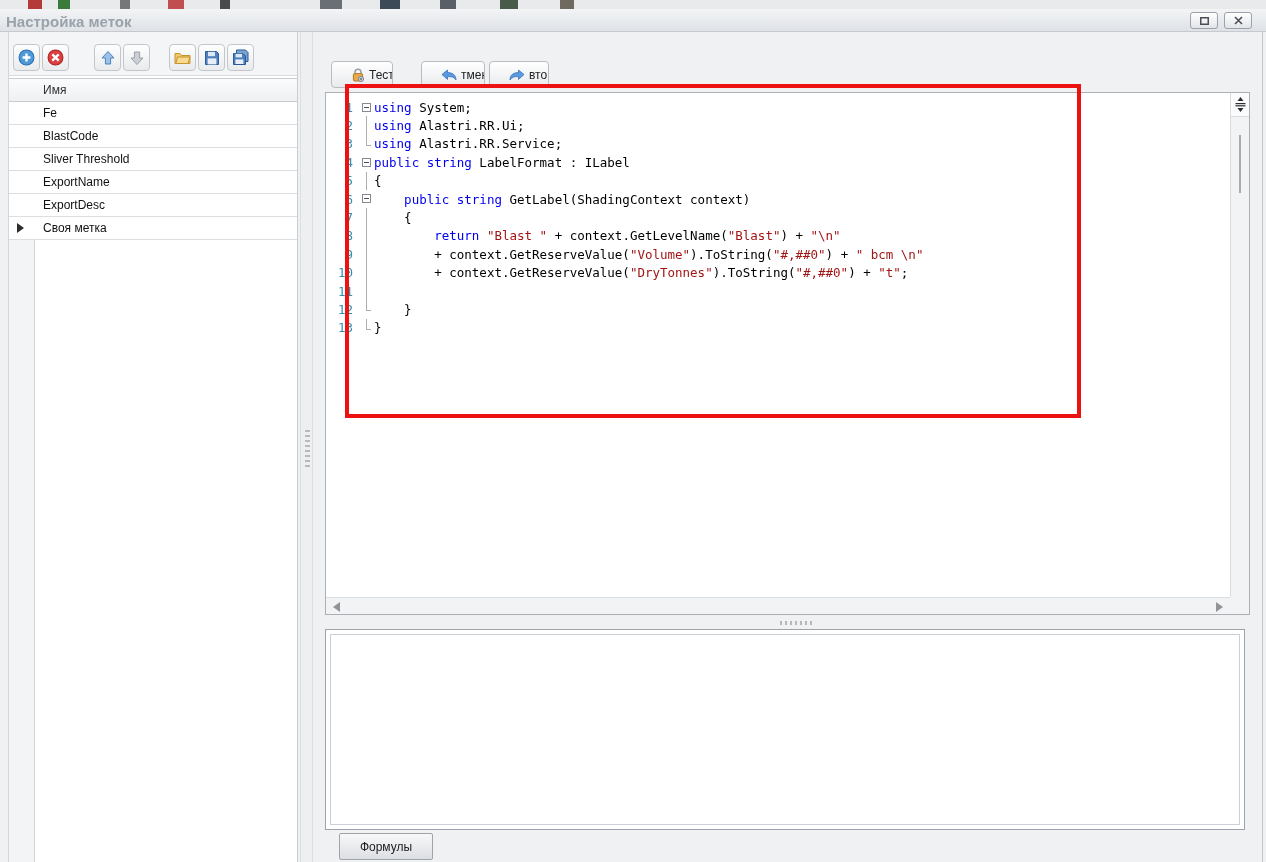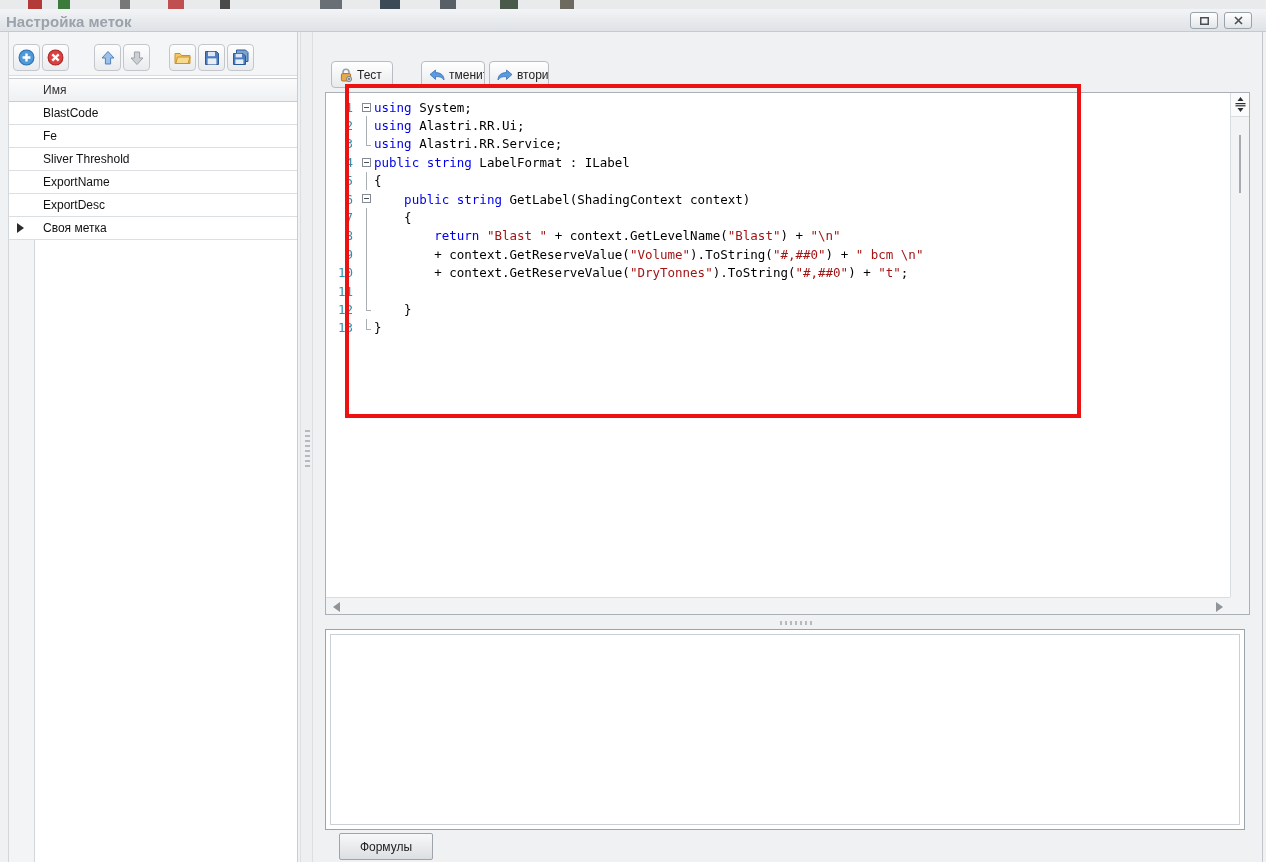--- a/index.html
+++ b/index.html
@@ -41,21 +41,21 @@
 
   
   .vsplit { position:absolute; left:300px; top:32px; width:13px; height:830px; background:#edeff1;
     border-left:1px solid #dcdfe2; border-right:1px solid #dcdfe2; }
   .vgrip { position:absolute; left:4px; top:398px; width:5px; height:38px;
     background:repeating-linear-gradient(#b6b9bd 0 2px, transparent 2px 5px); }
 
   
   .cmd-btn { position:absolute; height:27px; border:1px solid #b9bdc2; border-radius:4px;
     background:linear-gradient(#ffffff,#e8eaec); display:flex; align-items:center; gap:4px;
-    padding:0 7px; font-size:12px; color:#222; overflow:hidden; white-space:nowrap; }
+    padding:0 19px; font-size:12px; color:#222; overflow:hidden; white-space:nowrap; }
   .cmd-btn svg { flex:0 0 auto; }
 
   
   .editor { position:absolute; left:325px; top:92px; width:925px; height:523px;
     background:#fff; border:1px solid #aab0b6; }
   .code-area { position:absolute; left:0; top:0; right:19px; bottom:17px; overflow:hidden; padding-top:5px; }
   .cline { position:relative; height:18.4px; display:flex; align-items:center;
     font-family:"DejaVu Sans Mono", monospace; font-size:12.5px; white-space:pre; }
   .lnum { display:inline-block; width:34px; text-align:right; padding-right:7px; color:#2b91af; flex:0 0 auto; }
   .fold { display:inline-block; width:14px; height:18.4px; position:relative; flex:0 0 auto; }
@@ -182,24 +182,24 @@
       </div>
     </div>
 
     <div class="grid">
       <div class="grid-header">
         <span class="hcell">Имя</span>
       </div>
       <div class="ind-strip"></div>
       <div id="grid-rows">
           <div class="grow">
+            <span class="cell">Fe</span>
+          </div>
+          <div class="grow">
             <span class="cell">BlastCode</span>
-          </div>
-          <div class="grow">
-            <span class="cell">Fe</span>
           </div>
           <div class="grow">
             <span class="cell">Sliver Threshold</span>
           </div>
           <div class="grow">
             <span class="cell">ExportName</span>
           </div>
           <div class="grow">
             <span class="cell">ExportDesc</span>
           </div>

